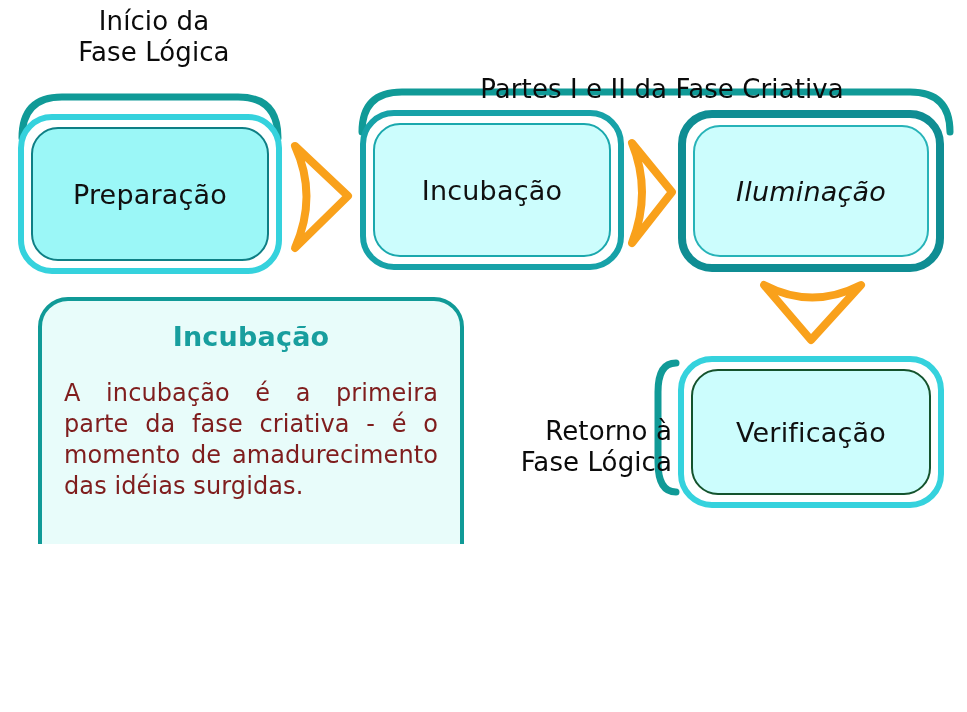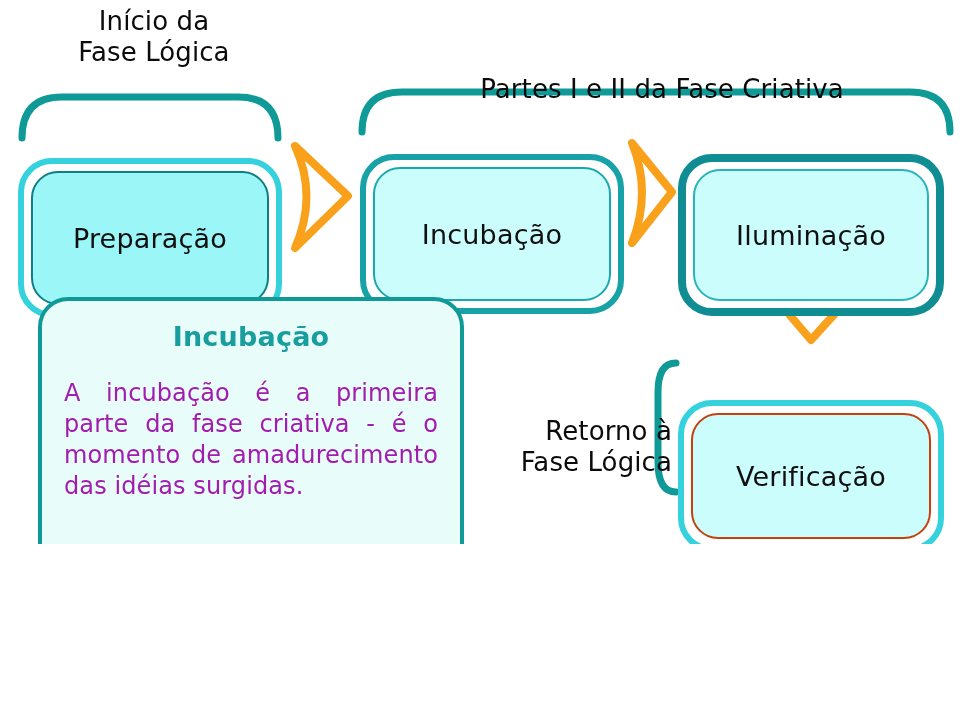--- a/index.html
+++ b/index.html
@@ -58,21 +58,20 @@
 
   
   .node {
     position: absolute;
     box-sizing: border-box;
     display: flex;
     align-items: center;
     justify-content: center;
     border-radius: 34px;
     text-align: center;
-    margin-top: 44px;
   }
   .node .node-inner {
     position: absolute;
     left: 7px;
     top: 7px;
     right: 7px;
     bottom: 7px;
     box-sizing: border-box;
     border-radius: 27px;
     display: flex;
@@ -102,32 +101,33 @@
     background: #ffffff;
   }
   .node.variant-teal .node-inner {
     border: 2px solid #1aa8ad;
     background: #ccfdfd;
   }
   
   .node.variant-teal-strong {
     border: 8px solid #0f8d93;
     background: #ffffff;
+    font-style: italic;
   }
   .node.variant-teal-strong .node-inner {
     border: 2px solid #27b3b8;
     background: #ccfdfd;
   }
   
   .node.variant-bright-pale {
     border: 6px solid #35d2dd;
     background: #ffffff;
   }
   .node.variant-bright-pale .node-inner {
-    border: 2px solid #c2410c;
+    border: 2px solid #14532d;
     background: #ccfdfd;
   }
 
   #node-preparacao  { left: 18px;  top: 114px; width: 264px; height: 160px; }
   #node-incubacao   { left: 360px; top: 110px; width: 264px; height: 160px; }
   #node-iluminacao  { left: 678px; top: 110px; width: 266px; height: 162px; }
   #node-verificacao { left: 678px; top: 356px; width: 266px; height: 152px; }
 
   
   #detail-panel {
@@ -146,21 +146,21 @@
     text-align: center;
     color: #189e9e;
     font-size: 27px;
     margin: 6px 0 0 0;
     letter-spacing: 0.2px;
   }
   #detail-body {
     margin-top: 26px;
     font-size: 24px;
     line-height: 31px;
-    color: #a21caf;
+    color: #7f1d1d;
     text-align: justify;
     text-justify: inter-word;
     letter-spacing: 0.1px;
   }
   #detail-back-link {
     position: absolute;
     right: 60px;
     bottom: 28px;
     color: #0f9b9b;
     font-size: 22px;

